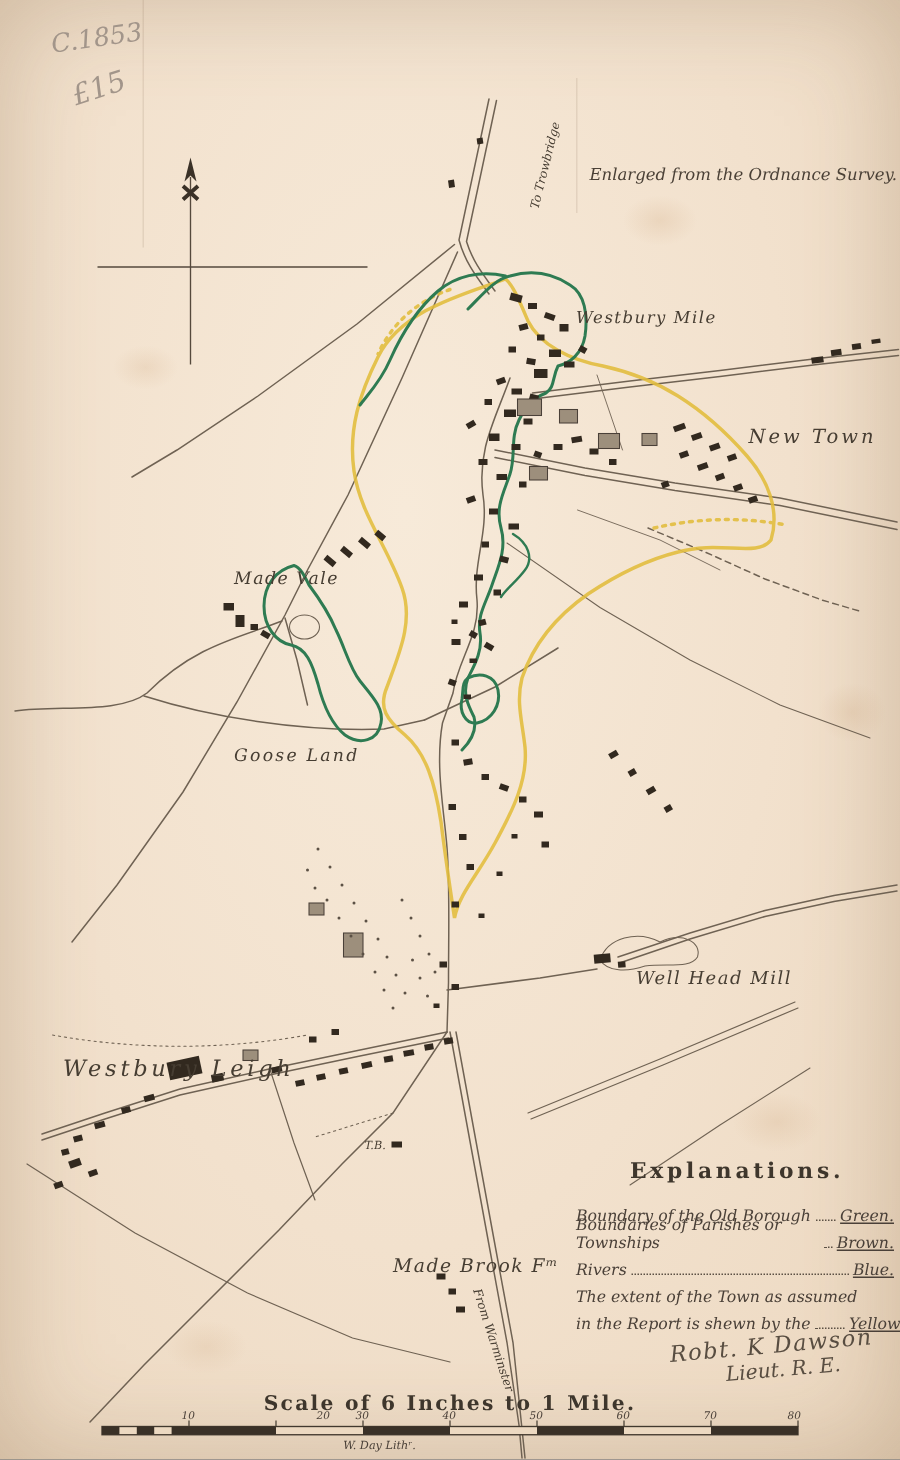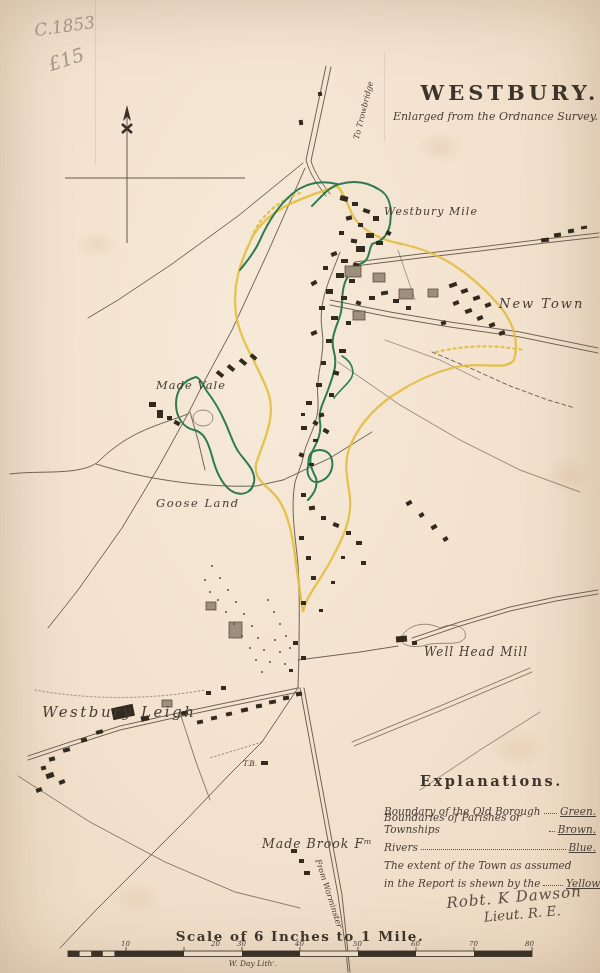--- a/index.html
+++ b/index.html
@@ -287,26 +287,25 @@
           <line x1="416" y1="947" x2="416" y2="951"></line>
           <line x1="474" y1="947" x2="474" y2="951"></line>
           <line x1="532" y1="947" x2="532" y2="951"></line>
         </g>
     </g>
   </svg>
 
   <div class="pencil" style="left:34px;top:16px;font-size:17px;transform:rotate(-8deg);">C.1853</div>
   <div class="pencil" style="left:48px;top:48px;font-size:19px;transform:rotate(-18deg);">£15</div>
 
-  <div id="title">WESTBURY.</div>
   <div id="subtitle">Enlarged from the Ordnance Survey.</div>
 
   <div class="lbl" style="left:352px;top:138px;font-size:8px;transform:rotate(-76deg);transform-origin:left top;">To Trowbridge</div>
   <div class="lbl" style="left:384px;top:205px;font-size:11px;letter-spacing:1px;">Westbury Mile</div>
-  <div class="lbl" style="left:499px;top:296px;font-size:13px;letter-spacing:2px;">New Town</div>
+  <div class="lbl" style="left:499px;top:284px;font-size:13px;letter-spacing:2px;">New Town</div>
   <div class="lbl" style="left:156px;top:378px;font-size:11.5px;letter-spacing:1px;">Made Vale</div>
   <div class="lbl" style="left:156px;top:496px;font-size:11.5px;letter-spacing:1.5px;">Goose Land</div>
   <div class="lbl" style="left:424px;top:645px;font-size:12px;letter-spacing:1px;">Well Head Mill</div>
   <div class="lbl" style="left:42px;top:703px;font-size:15px;letter-spacing:2.5px;">Westbury Leigh</div>
   <div class="lbl" style="left:243px;top:759px;font-size:7.5px;">T.B.</div>
   <div class="lbl" style="left:262px;top:836px;font-size:12.5px;letter-spacing:1px;">Made Brook Fᵐ</div>
   <div class="lbl" style="left:322px;top:858px;font-size:8px;transform:rotate(72deg);transform-origin:left top;">From Warminster</div>
 
   <div class="legend">
     <h2>Explanations.</h2>

